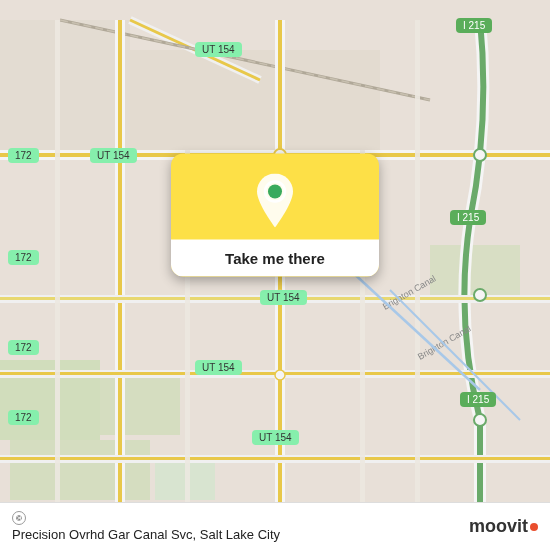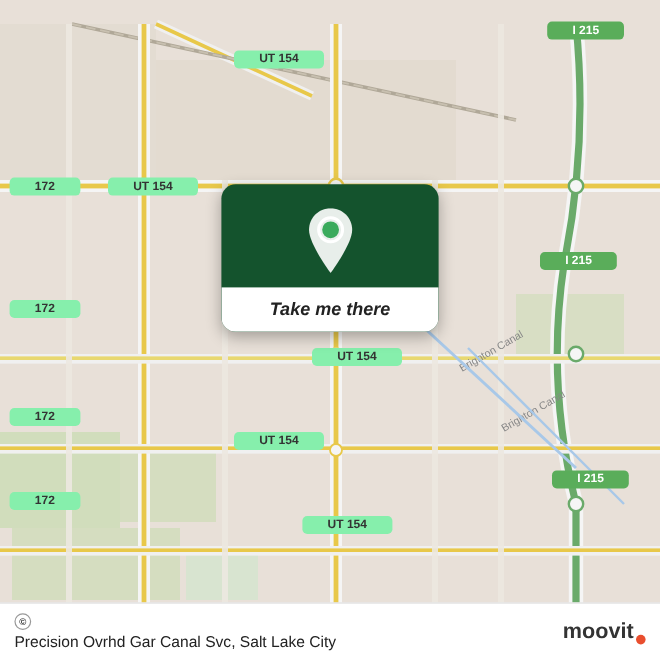--- a/index.html
+++ b/index.html
@@ -75,45 +75,44 @@
       color: #222;
       font-weight: 500;
       margin-top: 2px;
     }
 
     .moovit-logo {
       font-size: 18px;
       font-weight: bold;
       color: #333;
       display: flex;
-      align-items: flex-end;
+      align-items: center;
       gap: 2px;
     }
 
     .moovit-dot {
       width: 8px;
       height: 8px;
       background: #e94e2e;
       border-radius: 50%;
     }
 
     
     .take-me-card {
       position: absolute;
       left: 50%;
       top: 50%;
       transform: translate(-50%, -50%);
-      background: #14532d;
+      background: #fde047;
       border-radius: 12px;
       padding: 0;
-      width: 181px;
+      width: 208px;
       z-index: 20;
       box-shadow: 0 4px 12px rgba(0,0,0,0.3);
       overflow: hidden;
-      font-style: italic;
     }
 
     .card-icon-area {
       display: flex;
       justify-content: center;
       align-items: center;
       padding: 20px 20px 12px;
     }
 
     .take-me-label {
@@ -123,23 +122,23 @@
       font-size: 15px;
       font-weight: 600;
       color: #222;
       cursor: pointer;
     }
 
     
     .route-badge {
       position: absolute;
       border-radius: 4px;
-      padding: 2px 21px;
+      padding: 2px 7px;
       font-size: 10px;
-      font-weight: bold;
+      font-weight: normal;
       z-index: 5;
     }
 
     .badge-yellow {
       background: #86efac;
       color: #333;
     }
 
     .badge-green {
       background: #5aad5a;

